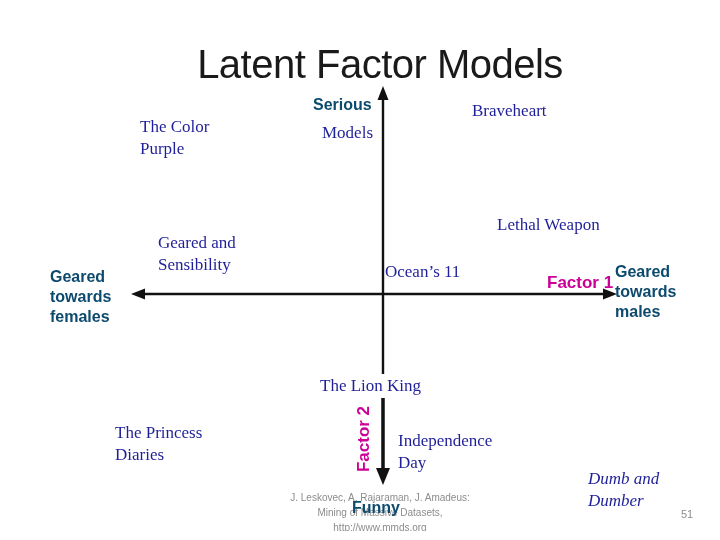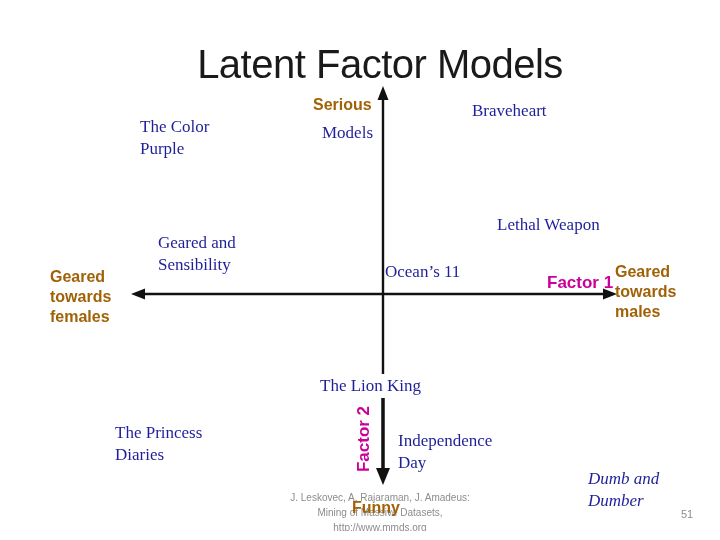--- a/index.html
+++ b/index.html
@@ -36,21 +36,21 @@
     line-height: 1.3;
     color: #1F1F99;
   }
   .movie.cover { background: #ffffff; padding: 1px 3px; }
 
   .green {
     font-family: "Liberation Sans", sans-serif;
     font-weight: 700;
     font-size: 16px;
     line-height: 1.25;
-    color: #a16207;
+    color: #0c4a6e;
   }
   .magenta {
     font-family: "Liberation Sans", sans-serif;
     font-weight: 700;
     font-size: 17px;
     line-height: 1.1;
     color: #CC0099;
     white-space: nowrap;
   }
 

